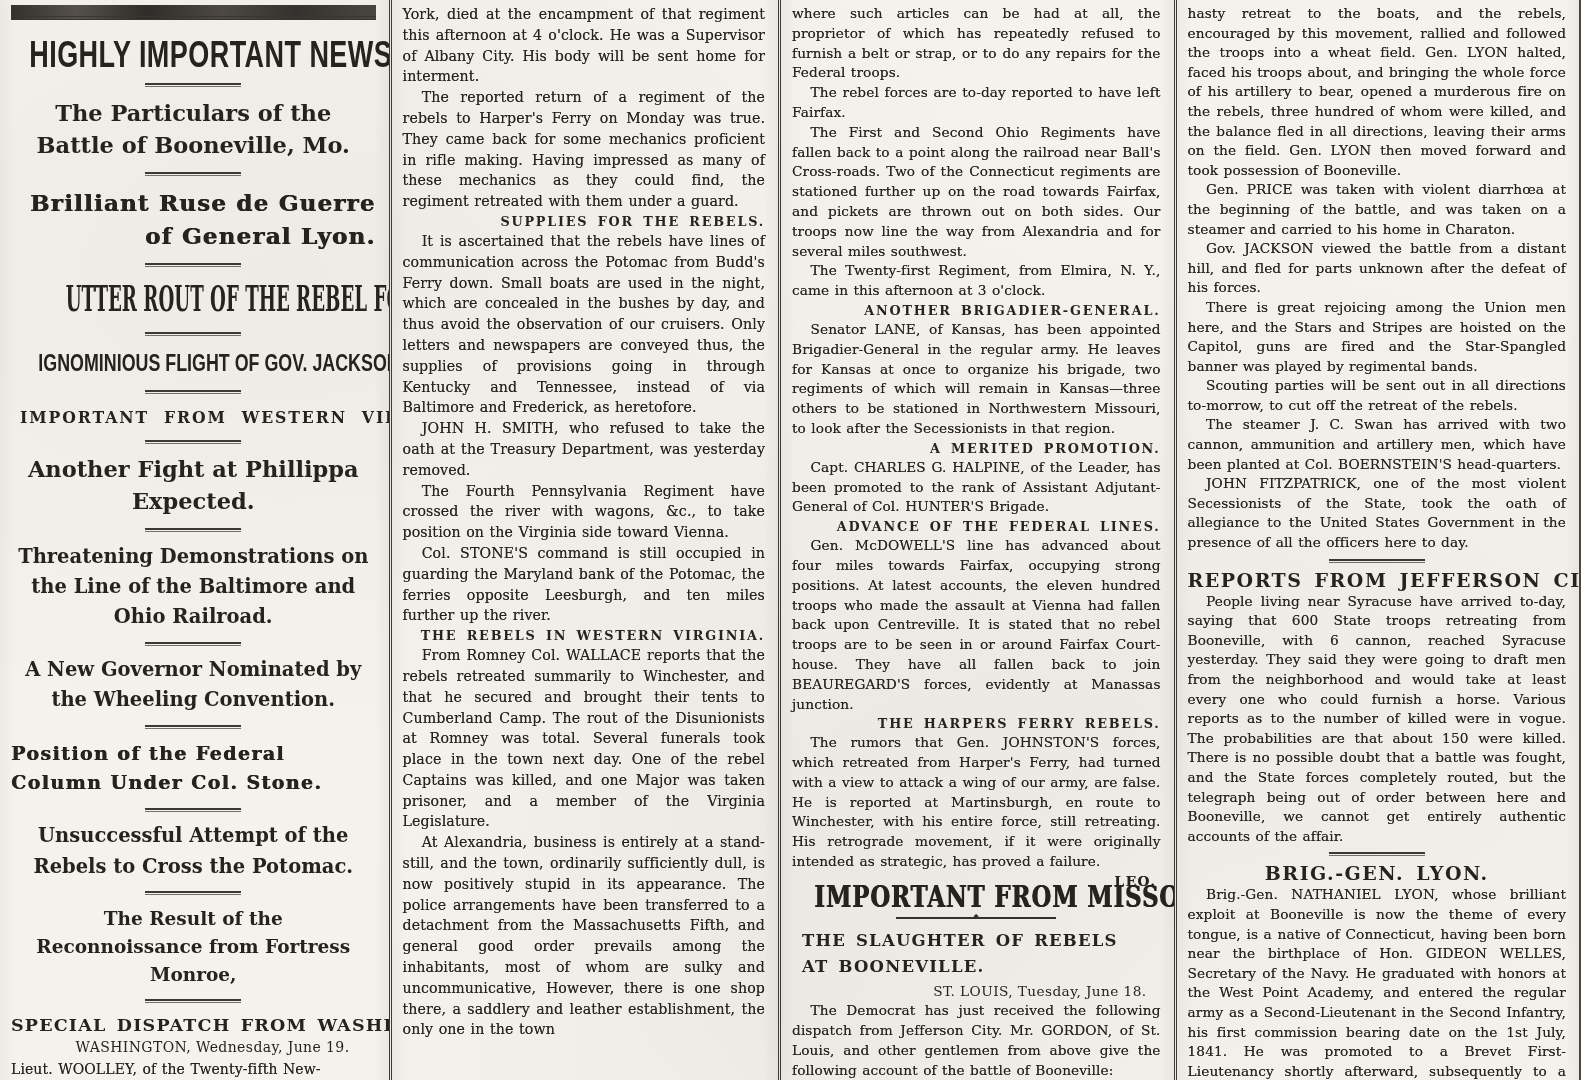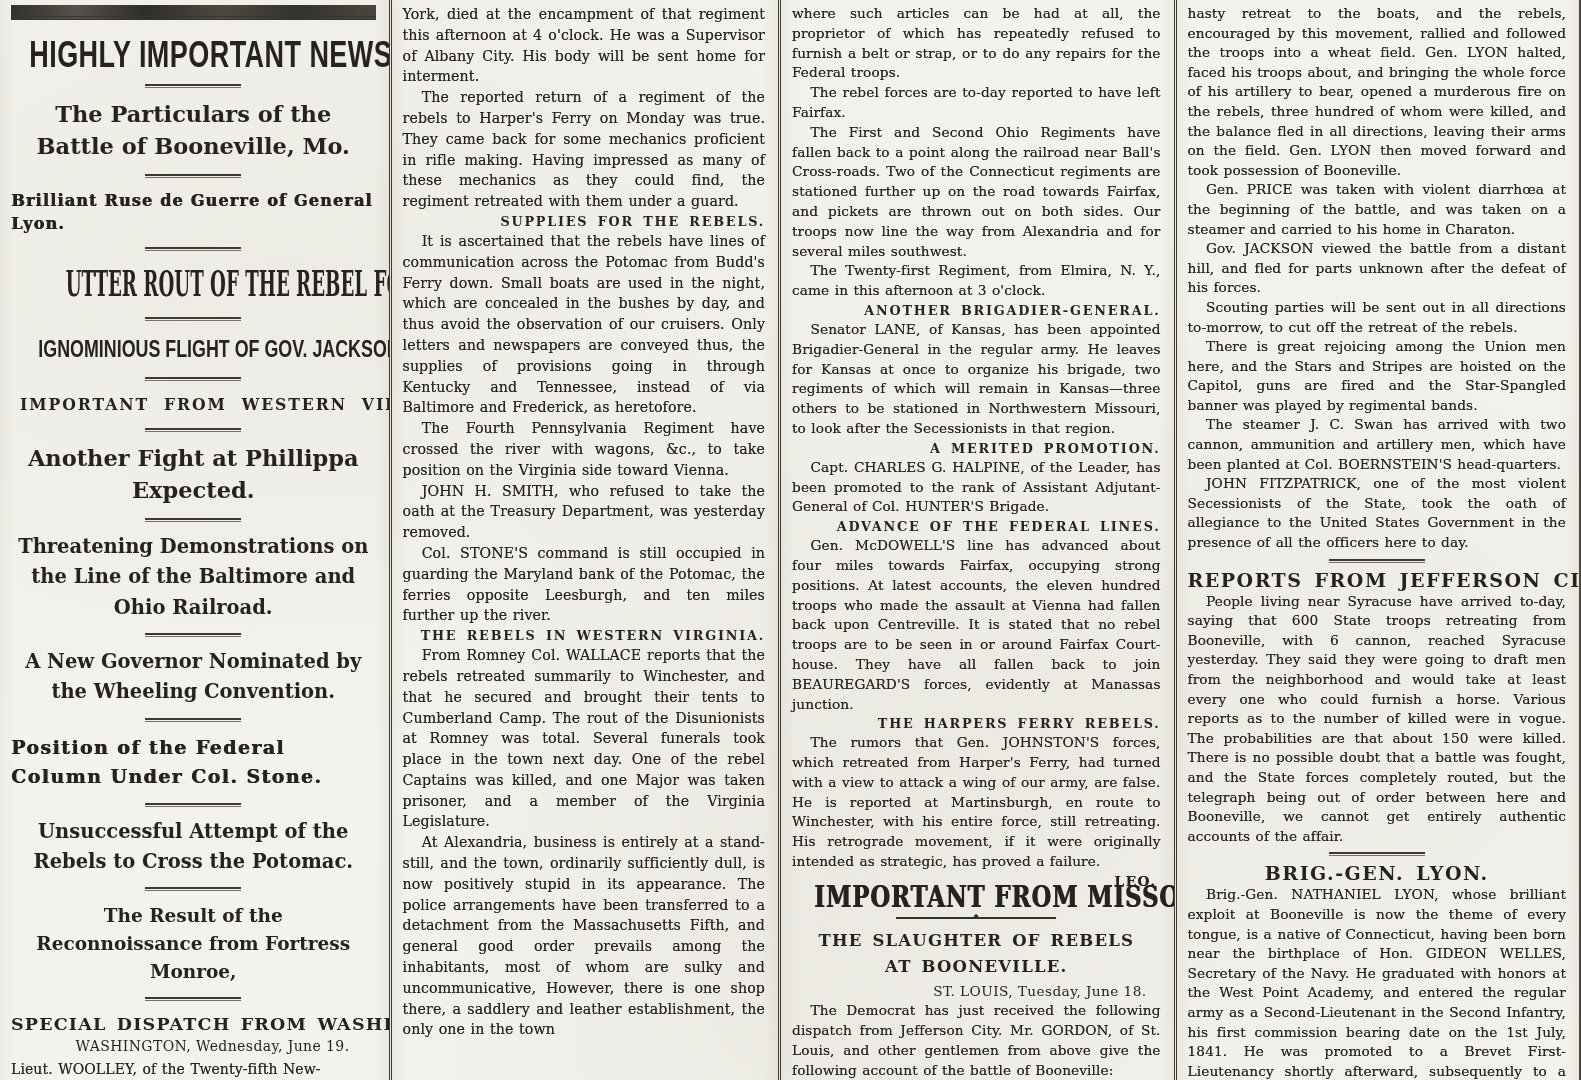--- a/index.html
+++ b/index.html
@@ -75,21 +75,21 @@
 
   
   .hl-gothic{
     margin:12px 0 2px;text-align:center;white-space:nowrap;
     font-family:"Liberation Sans", sans-serif;font-weight:bold;
     font-size:30px;letter-spacing:0.5px;
     transform:scale(0.9,1.2);
   }
   .hl-serif-lg{margin:1px 4px;text-align:center;font-size:22.5px;font-weight:bold;line-height:1.42;}
   .hl-fat{
-    margin:1px 0;text-align:left;font-size:16px;font-weight:bold;line-height:1.45;
+    margin:1px 0;text-align:right;font-size:23px;font-weight:bold;line-height:1.45;
     letter-spacing:1.2px;text-shadow:0.7px 0 0 currentColor;
   }
   .hl-cond{
     margin:8px 0;text-align:center;white-space:nowrap;
     font-size:26px;font-weight:bold;transform:scale(0.7,1.35);
   }
   .hl-gothic-sm{
     margin:6px 0;text-align:center;white-space:nowrap;
     font-family:"Liberation Sans", sans-serif;font-weight:bold;
     font-size:21px;transform:scale(0.85,1.18);
@@ -113,21 +113,21 @@
   .col1 .para{margin-top:1px;}
 
   
   .hl-missouri{
     margin:10px 0 0;text-align:center;white-space:nowrap;
     font-size:26px;font-weight:bold;letter-spacing:1px;
     transform:scale(0.88,1.15);
     text-shadow:0.8px 0 0 currentColor;
   }
   .subhead2{
-    margin:2px 10px 1px;text-align:center;
+    margin:2px 10px 1px;text-align:left;
     font-size:16.5px;font-weight:bold;letter-spacing:1.2px;line-height:1.6;word-spacing:3px;
   }
 </style>
 </head>
 <body>
 
 <div class="page">
   <section class="col col1">
     <div class="edge-band"></div>
     <div class="col1-flow">
@@ -158,22 +158,22 @@
         <h3 class="hl-special">SPECIAL DISPATCH FROM WASHINGTON.</h3>
         <p class="dateline">WASHINGTON, Wednesday, June 19.</p>
         <p class="para cont">Lieut. WOOLLEY, of the Twenty-fifth New-</p>
       </div>
   </section>
   <section class="col col2">
       <p class="para cont">York, died at the encampment of that regiment this afternoon at 4 o'clock. He was a Supervisor of Albany City. His body will be sent home for interment.</p>
       <p class="para">The reported return of a regiment of the rebels to Harper's Ferry on Monday was true. They came back for some mechanics proficient in rifle making. Having impressed as many of these mechanics as they could find, the regiment retreated with them under a guard.</p>
       <h4 class="subhead">SUPPLIES FOR THE REBELS.</h4>
       <p class="para">It is ascertained that the rebels have lines of communication across the Potomac from Budd's Ferry down. Small boats are used in the night, which are concealed in the bushes by day, and thus avoid the observation of our cruisers. Only letters and newspapers are conveyed thus, the supplies of provisions going in through Kentucky and Tennessee, instead of via Baltimore and Frederick, as heretofore.</p>
+      <p class="para">JOHN H. SMITH, who refused to take the oath at the Treasury Department, was yesterday removed.</p>
       <p class="para">The Fourth Pennsylvania Regiment have crossed the river with wagons, &amp;c., to take position on the Virginia side toward Vienna.</p>
-      <p class="para">JOHN H. SMITH, who refused to take the oath at the Treasury Department, was yesterday removed.</p>
       <p class="para">Col. STONE'S command is still occupied in guarding the Maryland bank of the Potomac, the ferries opposite Leesburgh, and ten miles further up the river.</p>
       <h4 class="subhead">THE REBELS IN WESTERN VIRGINIA.</h4>
       <p class="para">From Romney Col. WALLACE reports that the rebels retreated summarily to Winchester, and that he secured and brought their tents to Cumberland Camp. The rout of the Disunionists at Romney was total. Several funerals took place in the town next day. One of the rebel Captains was killed, and one Major was taken prisoner, and a member of the Virginia Legislature.</p>
       <p class="para">At Alexandria, business is entirely at a stand-still, and the town, ordinarily sufficiently dull, is now positively stupid in its appearance. The police arrangements have been transferred to a detachment from the Massachusetts Fifth, and general good order prevails among the inhabitants, most of whom are sulky and uncommunicative, However, there is one shop there, a saddlery and leather establishment, the only one in the town</p>
     </section>
   <section class="col col3">
       <p class="para cont">where such articles can be had at all, the proprietor of which has repeatedly refused to furnish a belt or strap, or to do any repairs for the Federal troops.</p>
       <p class="para">The rebel forces are to-day reported to have left Fairfax.</p>
       <p class="para">The First and Second Ohio Regiments have fallen back to a point along the railroad near Ball's Cross-roads. Two of the Connecticut regiments are stationed further up on the road towards Fairfax, and pickets are thrown out on both sides. Our troops now line the way from Alexandria and for several miles southwest.</p>
       <p class="para">The Twenty-first Regiment, from Elmira, N. Y., came in this afternoon at 3 o'clock.</p>
@@ -188,22 +188,22 @@
       <h2 class="hl-missouri">IMPORTANT FROM MISSOURI.</h2>
       <div class="deco-rule"></div>
       <h4 class="subhead2">THE SLAUGHTER OF REBELS AT BOONEVILLE.</h4>
       <p class="dateline">ST. LOUIS, Tuesday, June 18.</p>
       <p class="para">The Democrat has just received the following dispatch from Jefferson City. Mr. GORDON, of St. Louis, and other gentlemen from above give the following account of the battle of Booneville:</p>
     </section>
   <section class="col col4">
       <p class="para cont">hasty retreat to the boats, and the rebels, encouraged by this movement, rallied and followed the troops into a wheat field. Gen. LYON halted, faced his troops about, and bringing the whole force of his artillery to bear, opened a murderous fire on the rebels, three hundred of whom were killed, and the balance fled in all directions, leaving their arms on the field. Gen. LYON then moved forward and took possession of Booneville.</p>
       <p class="para">Gen. PRICE was taken with violent diarrhœa at the beginning of the battle, and was taken on a steamer and carried to his home in Charaton.</p>
       <p class="para">Gov. JACKSON viewed the battle from a distant hill, and fled for parts unknown after the defeat of his forces.</p>
+      <p class="para">There is great rejoicing among the Union men here, and the Stars and Stripes are hoisted on the Capitol, guns are fired and the Star-Spangled banner was played by regimental bands.</p>
       <p class="para">Scouting parties will be sent out in all directions to-morrow, to cut off the retreat of the rebels.</p>
-      <p class="para">There is great rejoicing among the Union men here, and the Stars and Stripes are hoisted on the Capitol, guns are fired and the Star-Spangled banner was played by regimental bands.</p>
       <p class="para">The steamer J. C. Swan has arrived with two cannon, ammunition and artillery men, which have been planted at Col. BOERNSTEIN'S head-quarters.</p>
       <p class="para">JOHN FITZPATRICK, one of the most violent Secessionists of the State, took the oath of allegiance to the United States Government in the presence of all the officers here to day.</p>
       <div class="rule"></div>
       <h3 class="subhead-lg">REPORTS FROM JEFFERSON CITY.</h3>
       <p class="para">People living near Syracuse have arrived to-day, saying that 600 State troops retreating from Booneville, with 6 cannon, reached Syracuse yesterday. They said they were going to draft men from the neighborhood and would take at least every one who could furnish a horse. Various reports as to the number of killed were in vogue. The probabilities are that about 150 were killed. There is no possible doubt that a battle was fought, and the State forces completely routed, but the telegraph being out of order between here and Booneville, we cannot get entirely authentic accounts of the affair.</p>
       <div class="rule"></div>
       <h3 class="subhead-lg">BRIG.-GEN. LYON.</h3>
       <p class="para">Brig.-Gen. NATHANIEL LYON, whose brilliant exploit at Booneville is now the theme of every tongue, is a native of Connecticut, having been born near the birthplace of Hon. GIDEON WELLES, Secretary of the Navy. He graduated with honors at the West Point Academy, and entered the regular army as a Second-Lieutenant in the Second Infantry, his first commission bearing date on the 1st July, 1841. He was promoted to a Brevet First-Lieutenancy shortly afterward, subsequently to a Captaincy. He has occupied the latter rank practically since the 11th of June, 1851, and was booked for advancement to a higher position at the first opportunity, he being en-</p>
     </section>
 </div>

